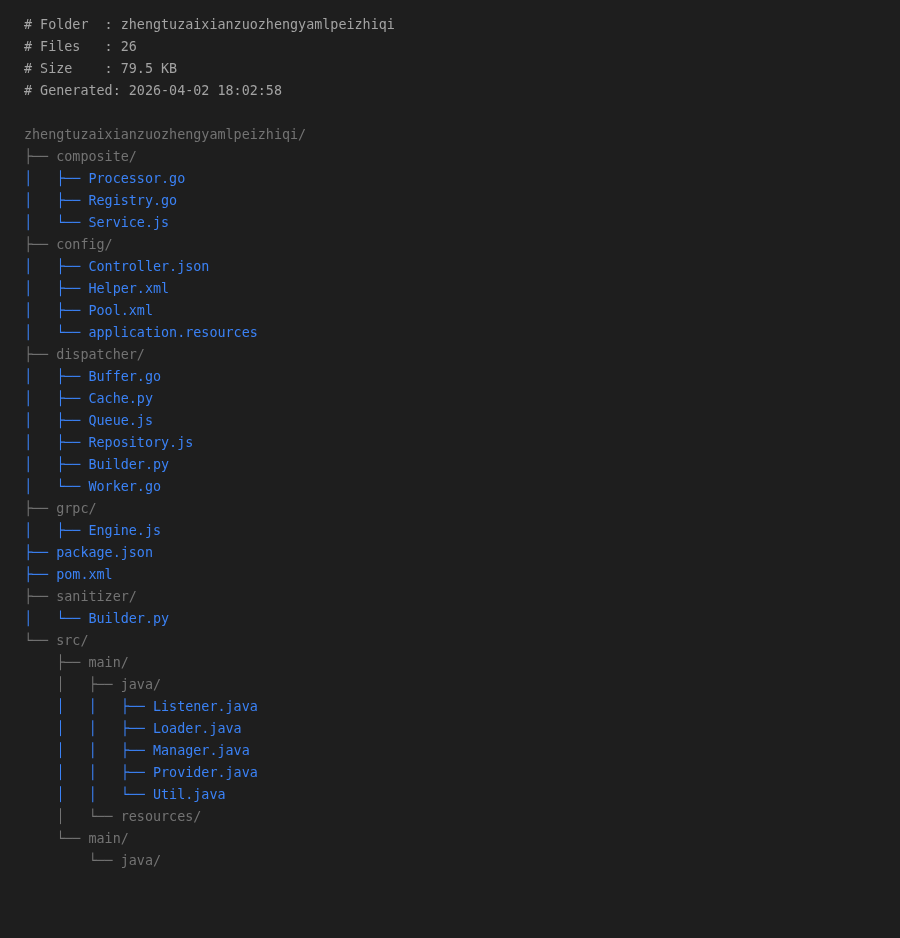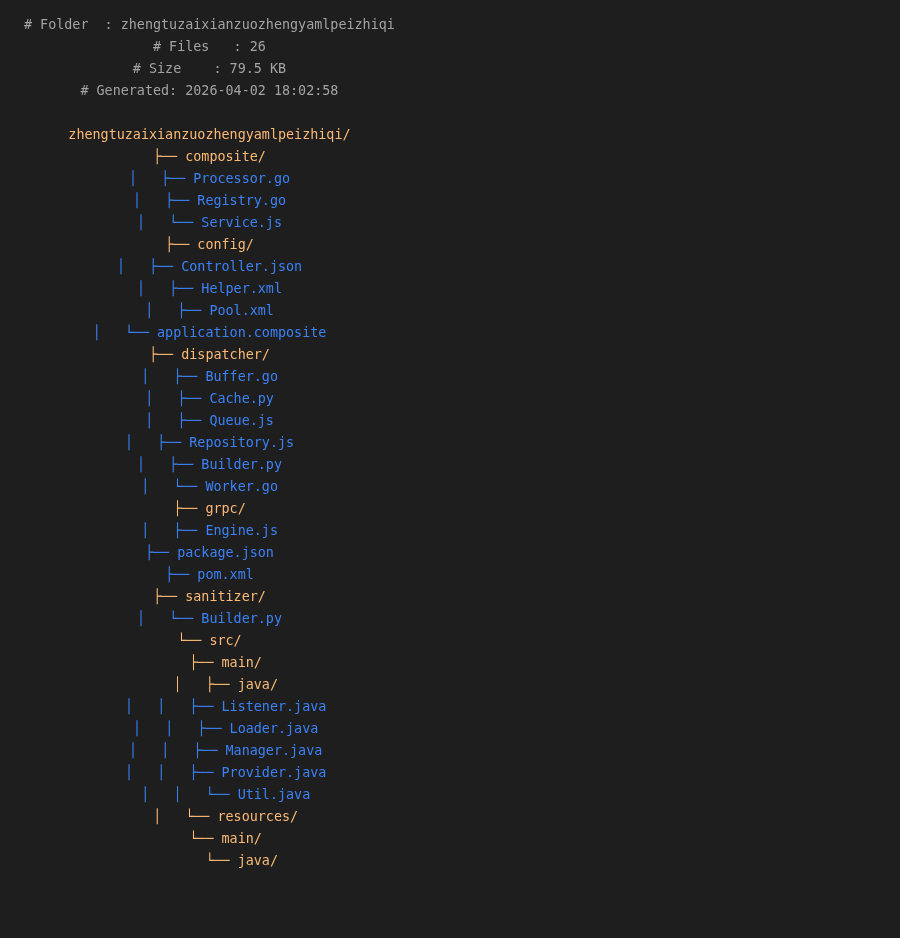--- a/index.html
+++ b/index.html
@@ -1,24 +1,24 @@
 <!DOCTYPE html>
 <html><head>
 <meta charset="utf-8">
 <style>
   html, body { margin:0; padding:0; }
   body {
     width:900px; height:938px; background:#1e1e1e; overflow:hidden;
     font-family:"DejaVu Sans Mono", "Liberation Mono", monospace;
     font-size:13.4px;
   }
-  .wrap { position:absolute; left:24px; top:14px;text-align:center; }
+  .wrap { position:absolute; left:24px; top:14px; }
   .line { height:22px; line-height:22px; white-space:pre; }
   .comment { color:#a3a3a3; }
-  .folder { color:#fdba74; }
+  .folder { color:#737373; }
   .file { color:#3b82f6; }
   .blank { height:22px; }
 </style>
 </head>
 <body>
 
 <div class="wrap">
   <div>
     <div class="line comment"># Folder  : zhengtuzaixianzuozhengyamlpeizhiqi</div>
     <div class="line comment"># Files   : 26</div>
@@ -29,21 +29,21 @@
   <div id="tree">
       <div class="line folder">zhengtuzaixianzuozhengyamlpeizhiqi/</div>
       <div class="line folder">├── composite/</div>
       <div class="line file">│   ├── Processor.go</div>
       <div class="line file">│   ├── Registry.go</div>
       <div class="line file">│   └── Service.js</div>
       <div class="line folder">├── config/</div>
       <div class="line file">│   ├── Controller.json</div>
       <div class="line file">│   ├── Helper.xml</div>
       <div class="line file">│   ├── Pool.xml</div>
-      <div class="line file">│   └── application.composite</div>
+      <div class="line file">│   └── application.resources</div>
       <div class="line folder">├── dispatcher/</div>
       <div class="line file">│   ├── Buffer.go</div>
       <div class="line file">│   ├── Cache.py</div>
       <div class="line file">│   ├── Queue.js</div>
       <div class="line file">│   ├── Repository.js</div>
       <div class="line file">│   ├── Builder.py</div>
       <div class="line file">│   └── Worker.go</div>
       <div class="line folder">├── grpc/</div>
       <div class="line file">│   ├── Engine.js</div>
       <div class="line file">├── package.json</div>

